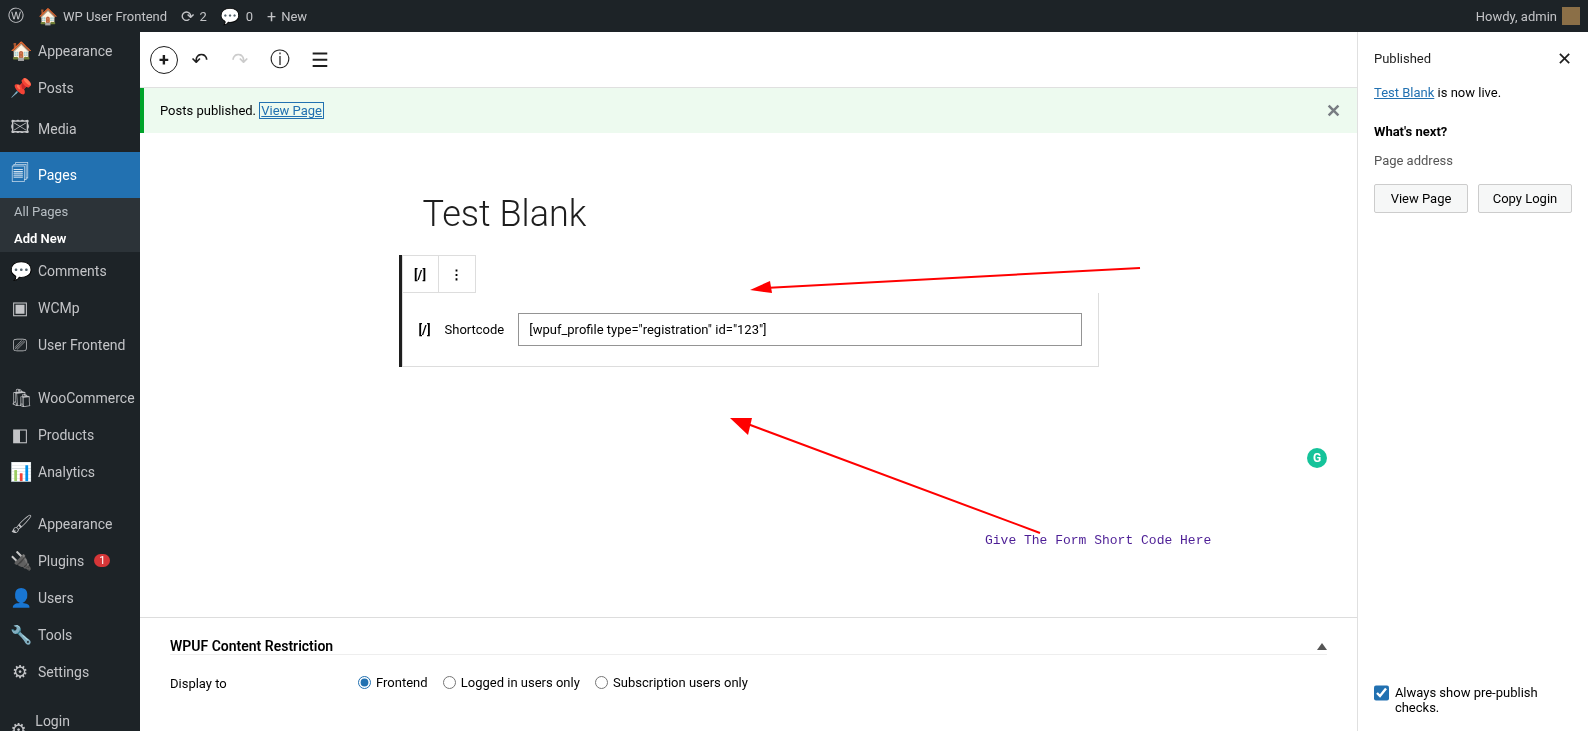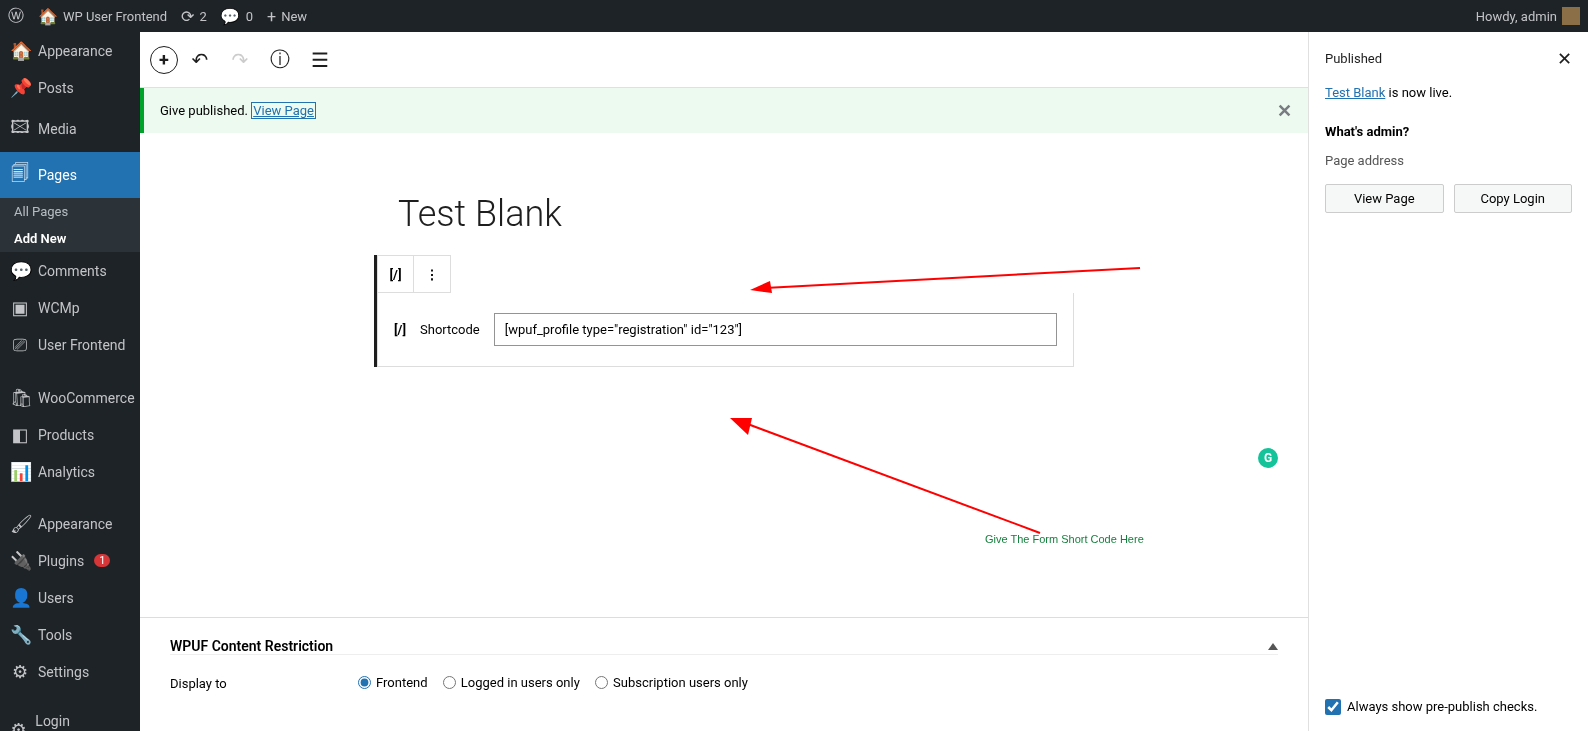--- a/index.html
+++ b/index.html
@@ -40,33 +40,33 @@
 
 .shortcode-block { max-width: 700px; margin: 0 auto; border-left: 3px solid #1e1e1e; position: relative; }
 .sb-toolbar { display: flex; border: 1px solid #ddd; background: #fff; width: fit-content;}
 .sb-tb-btn { width: 36px; height: 36px; display: inline-flex; align-items: center; justify-content: center; border-right: 1px solid #ddd; cursor: pointer; font-weight: bold; font-size: 13px; }
 .sb-tb-btn:last-child { border-right: none; }
 .sb-body { border: 1px solid #ddd; border-top: none; padding: 20px 16px; display: flex; align-items: center; gap: 14px; }
 .sb-icon { font-weight: bold; font-size: 13px; }
 .sb-label { font-size: 13px; }
 .sb-input { flex: 1; border: 1px solid #949494; padding: 8px 10px; font-size: 13px; font-family: inherit; }
 
-.annotation-text { position: absolute; color: #15803d; font-size: 11px; font-family: Liberation Sans, sans-serif; }
+.annotation-text { position: absolute; color: #4c1d95; font-size: 13px; font-family: Liberation Mono, monospace; }
 .arrow-svg { position: absolute; pointer-events: none; }
 .grammarly { position: absolute; width: 20px; height: 20px; background: #15c39a; border-radius: 50%; color: #fff; display: flex; align-items: center; justify-content: center; font-size: 12px; font-weight: bold; }
 
 .metabox { border-top: 1px solid #ddd; margin-top: 250px; padding: 20px 30px; }
 .metabox-header { display: flex; justify-content: space-between; align-items: center; border-bottom: 1px solid #eee; margin-bottom: 20px;}
 .metabox-title { font-size: 14px; font-weight: 600; }
 .metabox-row { display: flex; align-items: center; gap: 8px; font-size: 13px; }
 .metabox-row-label { width: 180px; }
 .radio-item { display: inline-flex; align-items: center; gap: 5px; margin-right: 12px; cursor: pointer;}
 .radio-item input { accent-color: #2271b1; }
 
-.sidepanel { width: 280px; border-left: 1px solid #e0e0e0; background: #fff; padding: 16px; font-size: 13px; position: relative; flex-shrink: 0; display: flex; flex-direction: column; }
+.sidepanel { width: 231px; border-left: 1px solid #e0e0e0; background: #fff; padding: 16px; font-size: 13px; position: relative; flex-shrink: 0; display: flex; flex-direction: column; }
 .sp-header { display: flex; justify-content: space-between; align-items: center; margin-bottom: 16px; }
 .sp-status { color: #1e1e1e; }
 .sp-close { cursor: pointer; font-size: 18px; color: #1e1e1e; }
 .sp-live a { color: #2271b1; text-decoration: underline; }
 .sp-section { margin-top: 24px; }
 .sp-label { color: #555; margin-bottom: 6px; display: block; }
 .sp-input { width: 100%; border: 1px solid #949494; padding: 6px 8px; font-size: 13px; background: #f0f0f1; white-space: nowrap; overflow: hidden; text-overflow: ellipsis; }
 .sp-buttons { display: flex; gap: 10px; margin-top: 16px; }
 .sp-btn { flex: 1; border: 1px solid #ccc; background: #f6f7f7; padding: 6px 0; font-size: 13px; cursor: pointer; border-radius: 2px; }
 .sp-footer { margin-top: auto; display: flex; gap: 6px; }
@@ -186,21 +186,21 @@
       <div class="toolbar">
         <button class="tb-btn circle">+</button>
         <button class="tb-btn">↶</button>
         <button class="tb-btn disabled">↷</button>
         <button class="tb-btn">ⓘ</button>
         <button class="tb-btn">☰</button>
       </div>
 
       <div class="notice">
         <div>
-          <span>Give published.</span>
+          <span>Posts published.</span>
           <a href="#">View Page</a>
         </div>
         <span class="notice-dismiss">✕</span>
       </div>
 
       <div class="content">
         <div class="title-block">Test Blank</div>
 
         <div class="shortcode-block">
           <div class="sb-toolbar">
@@ -253,21 +253,21 @@
 
     <div class="sidepanel">
       <div class="sp-header">
         <span class="sp-status">Published</span>
         <span class="sp-close">✕</span>
       </div>
       <div class="sp-live">
         <a href="#">Test Blank</a><span> is now live.</span>
       </div>
       <div class="sp-section">
-        <strong>What's admin?</strong>
+        <strong>What's next?</strong>
         <div style="margin-top:14px;">
           <span class="sp-label">Page address</span>
         </div>
         <div class="sp-buttons">
           <button class="sp-btn">View Page</button>
           <button class="sp-btn">Copy Login</button>
         </div>
       </div>
       <div class="sp-footer">
         <input type="checkbox" checked="" style="">

